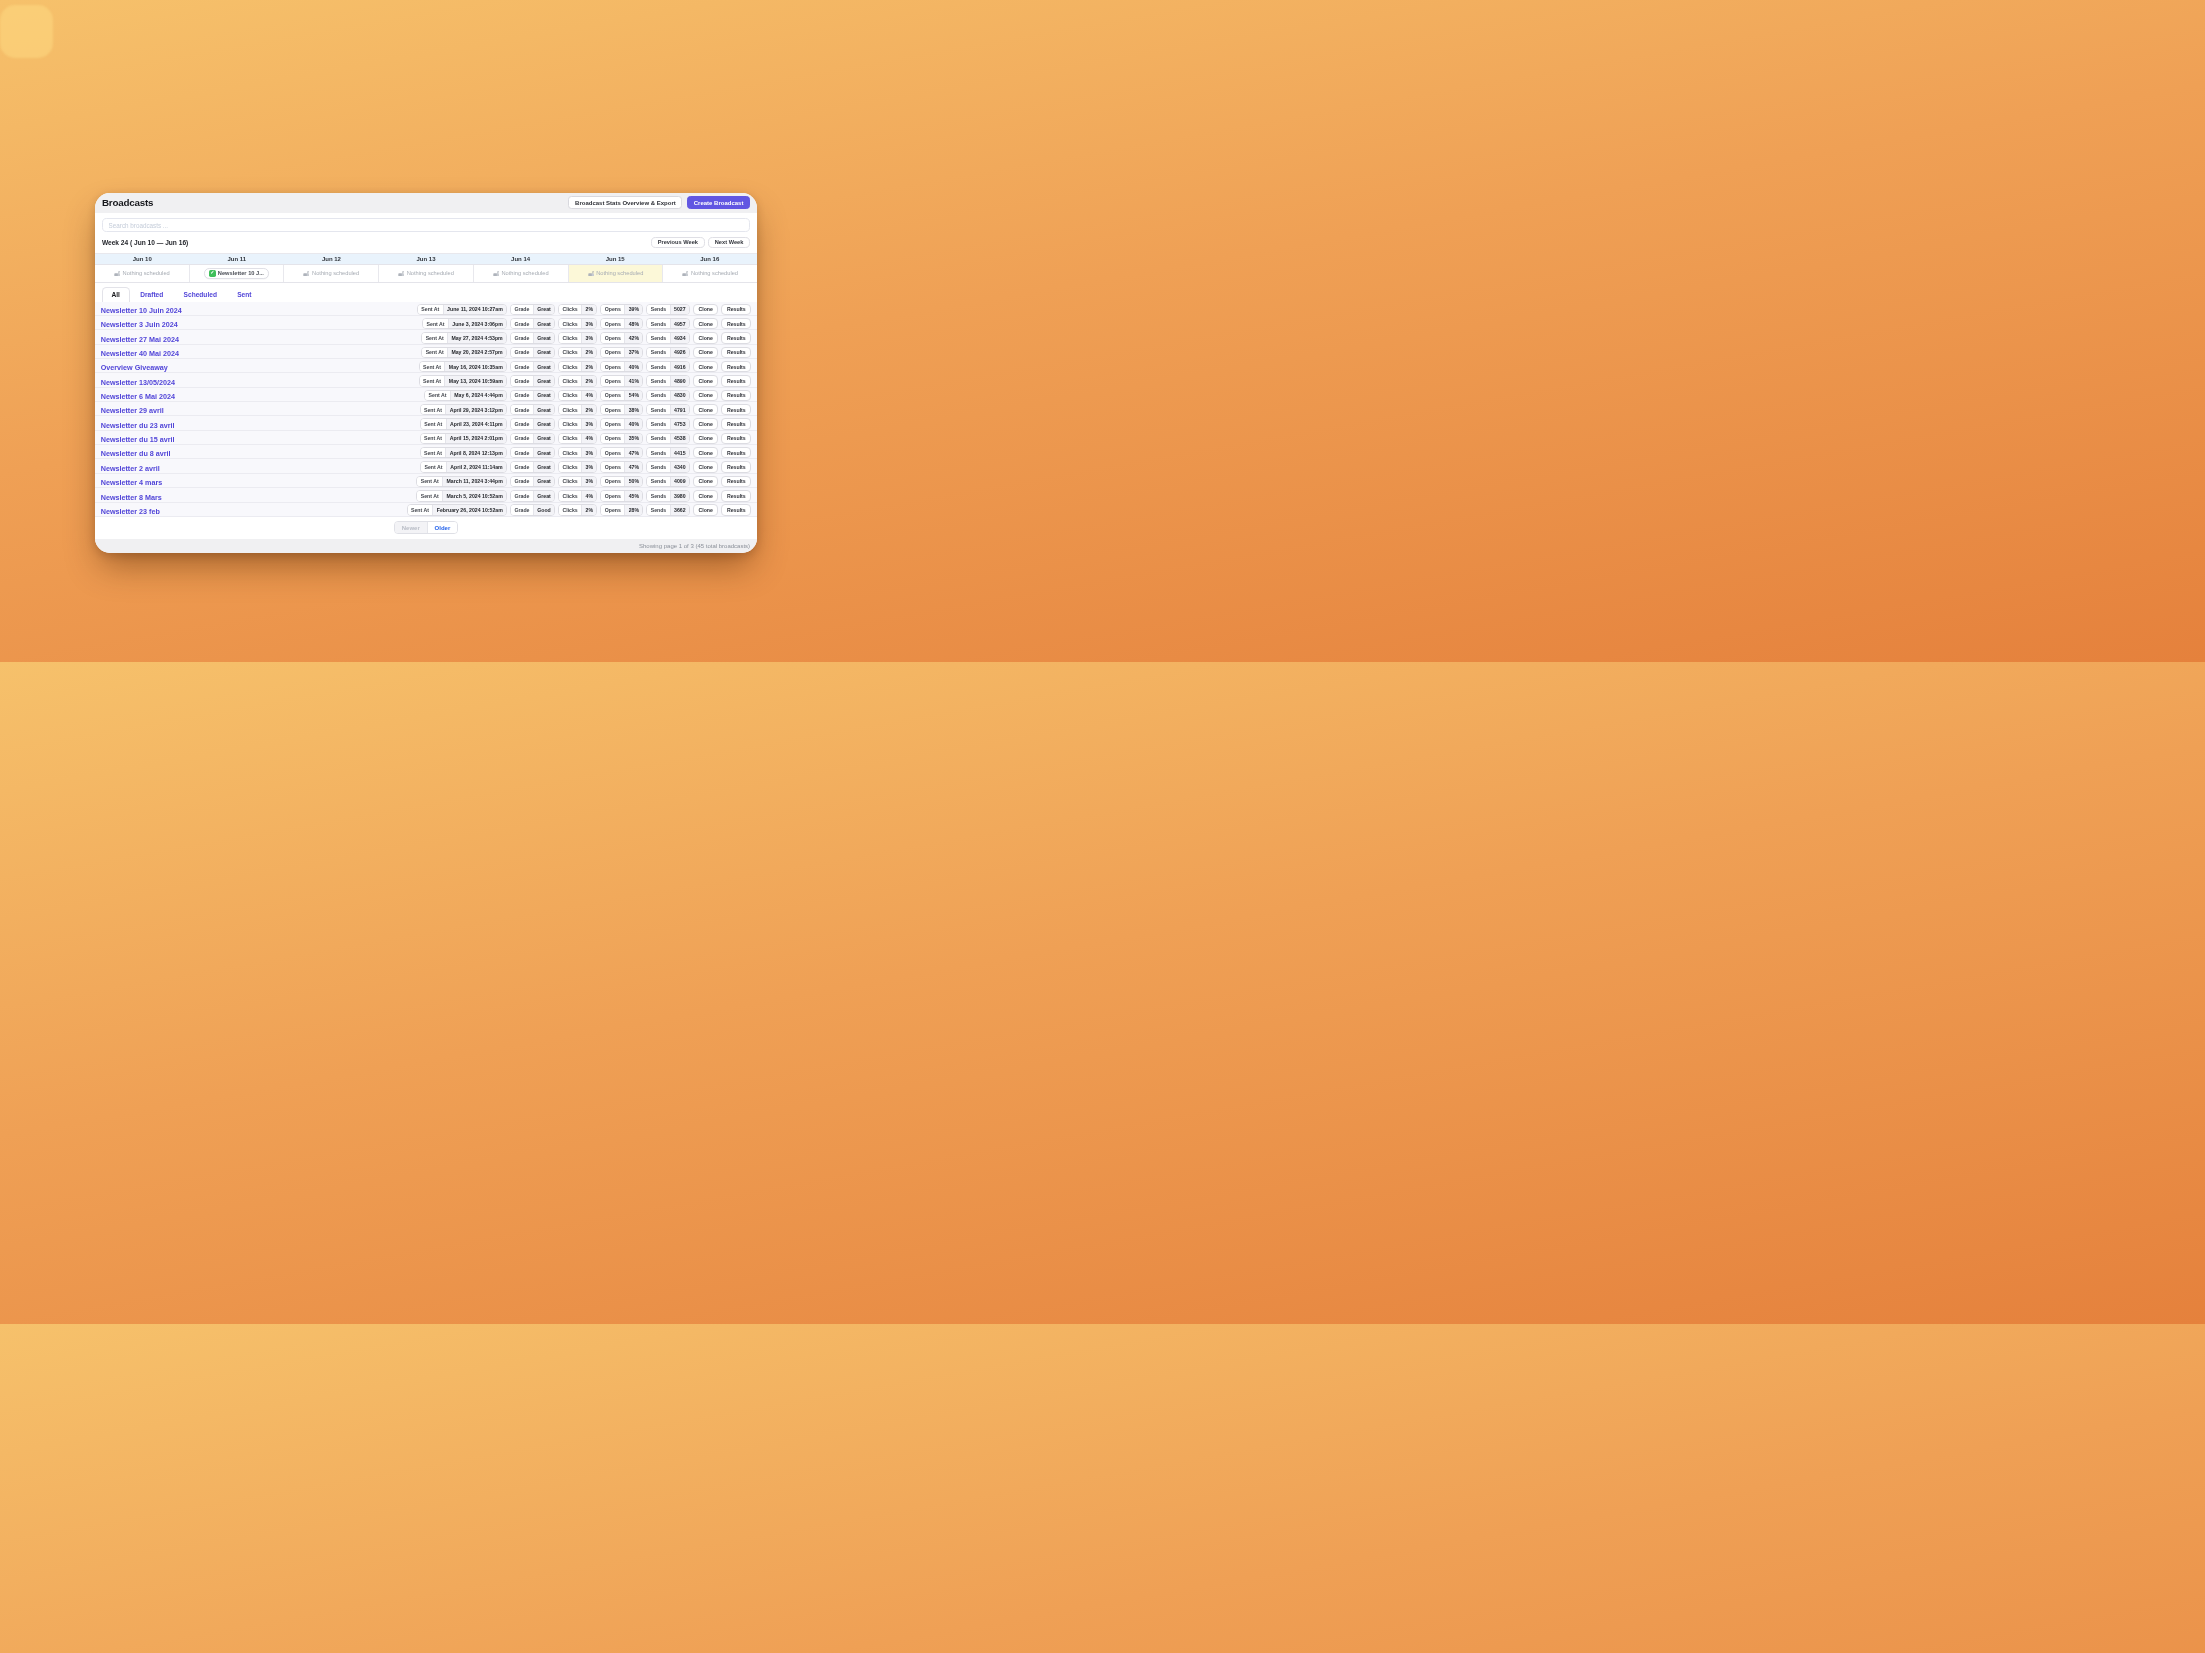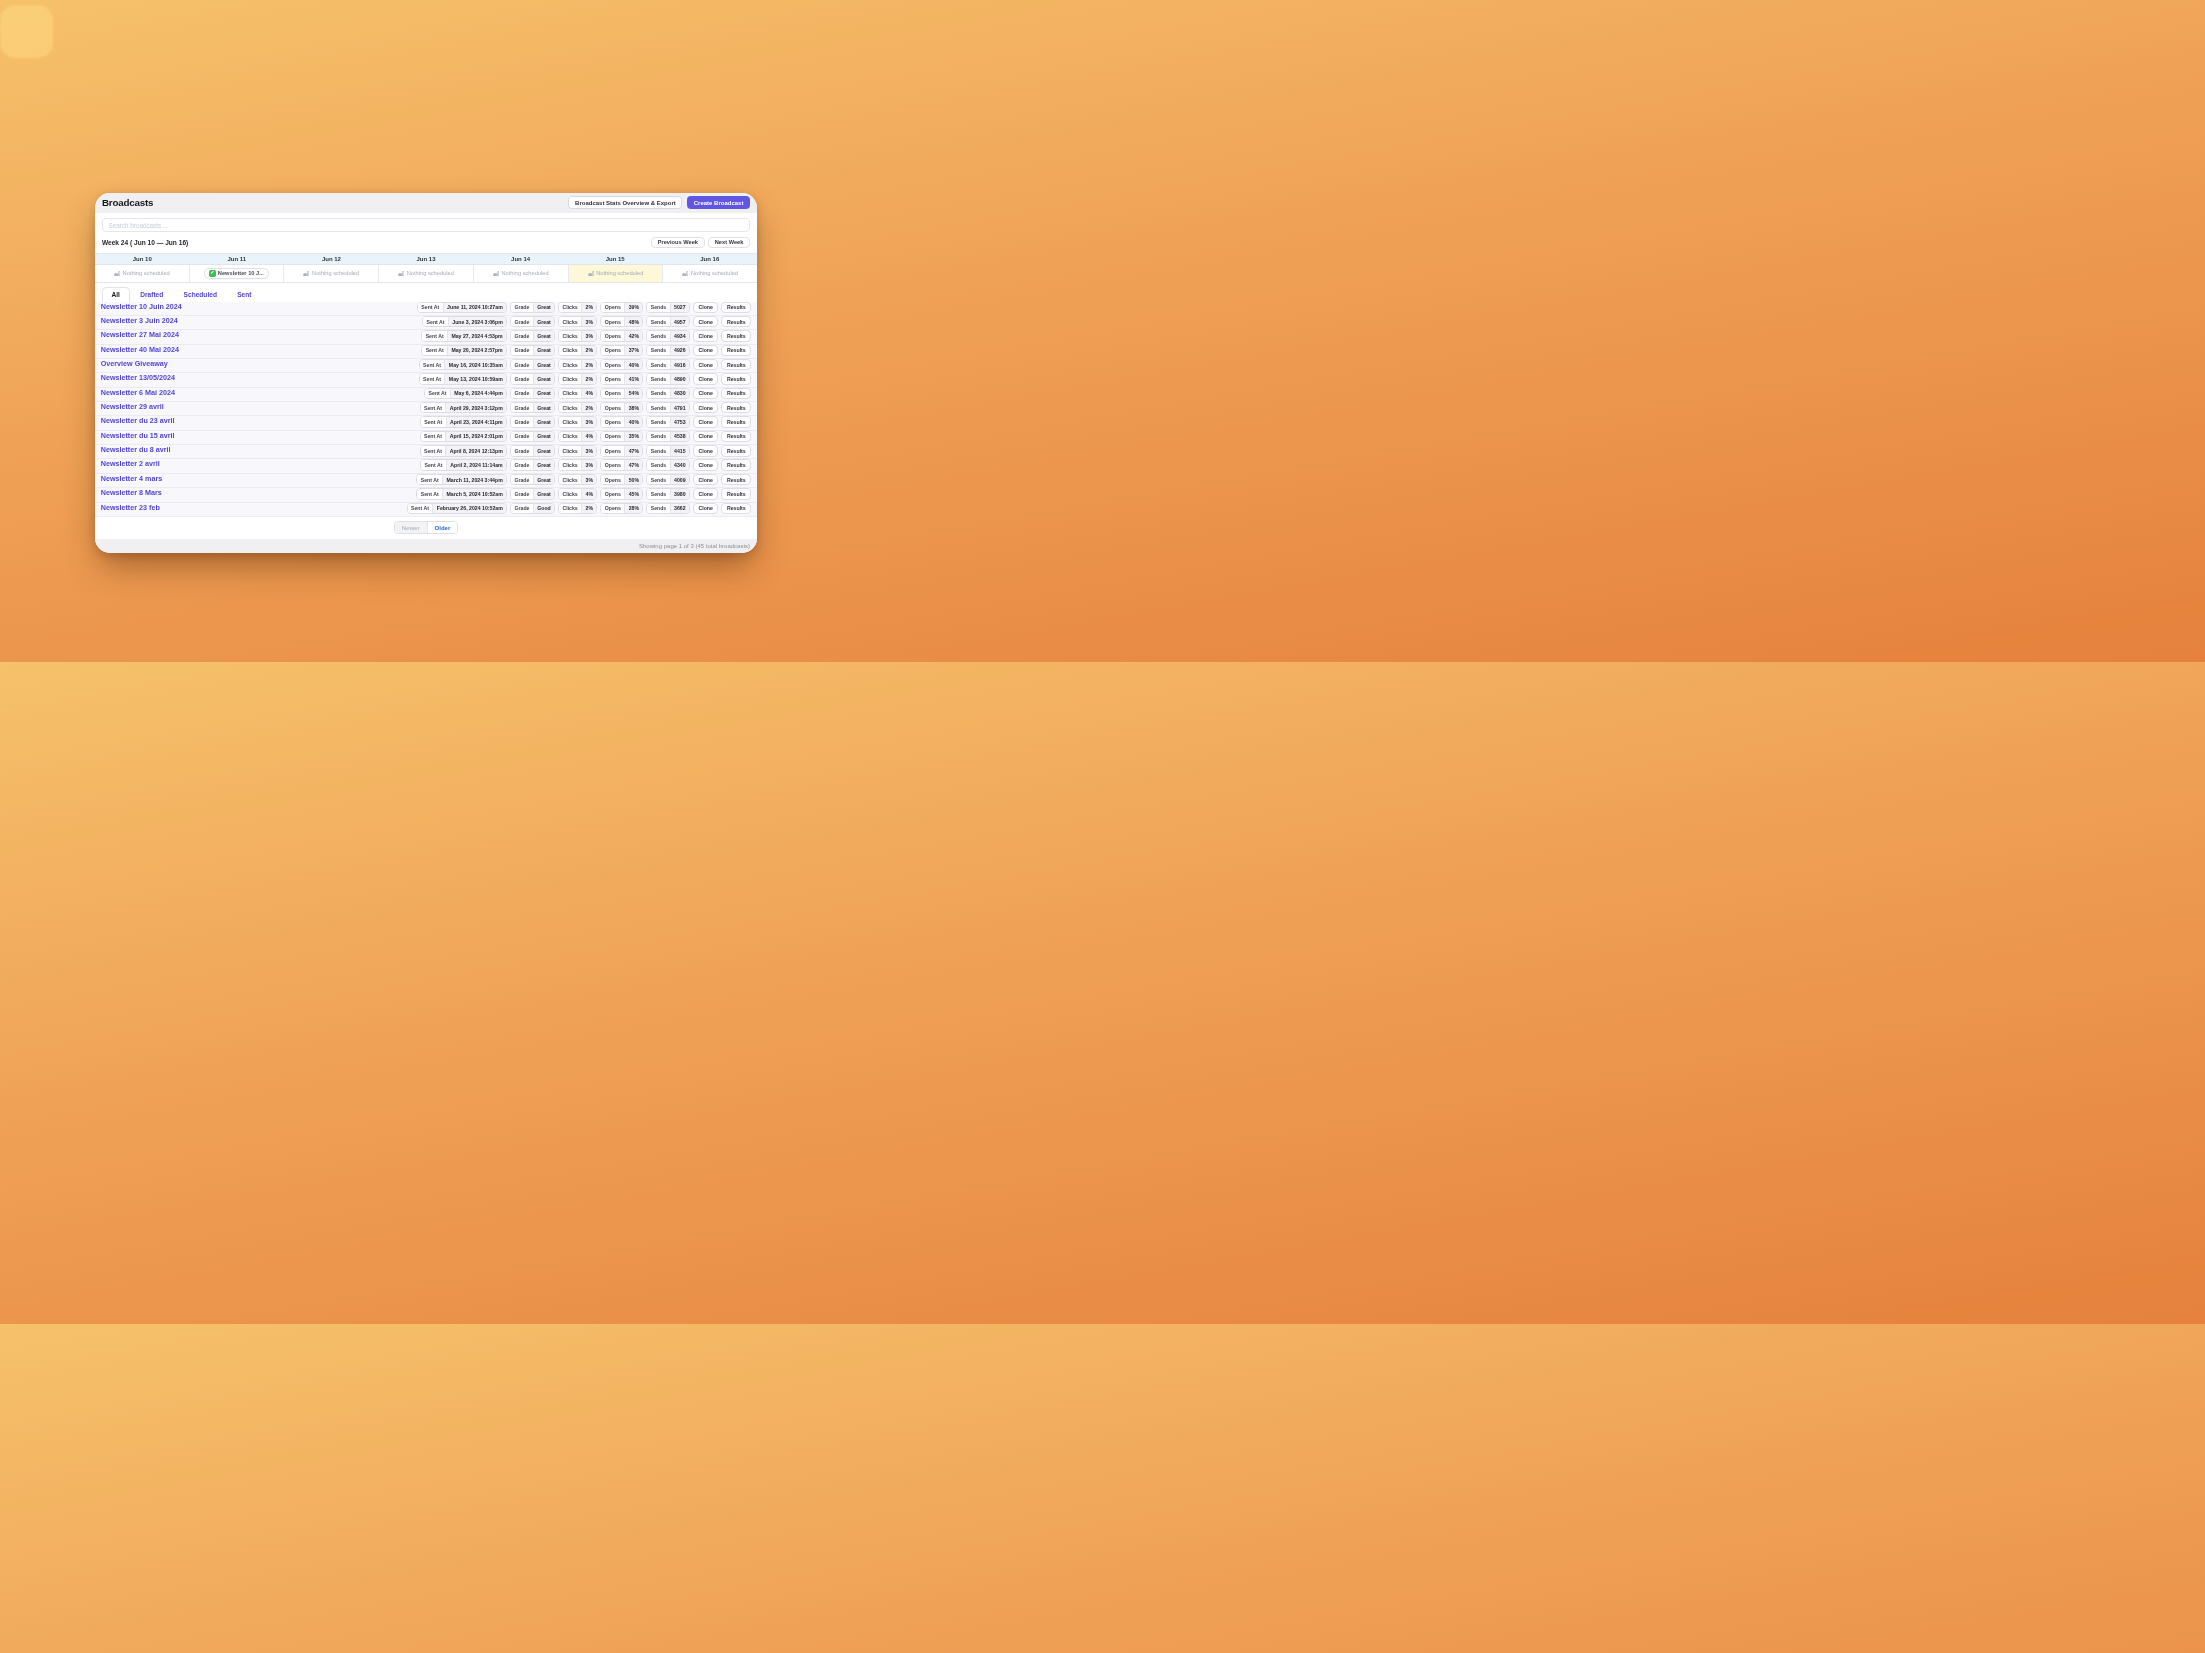--- a/index.html
+++ b/index.html
@@ -72,21 +72,21 @@
   
   .tabs{display:flex;align-items:flex-end;padding:4.6px 6.9px 0;gap:1.1px;}
   .tab{
     font-size:6.6px;font-weight:700;color:#5145d8;padding:2.9px 8.6px 3.4px;cursor:pointer;
     border:0.6px solid transparent;border-bottom:none;border-radius:4.6px 4.6px 0 0;white-space:nowrap;
   }
   .tab.active{color:#15161a;background:#fff;border-color:#e3e3e9;}
   
   .list{flex:1;display:flex;flex-direction:column;}
   .row{
-    flex:1;display:flex;align-items:flex-start;background:#f8f8fc;border-bottom:0.6px solid #ebebf1;
+    flex:1;display:flex;align-items:flex-end;background:#f8f8fc;border-bottom:0.6px solid #ebebf1;
     padding:0 5.7px;min-height:0;
   }
   .name{font-size:7.2px;font-weight:700;color:#5145d8;text-decoration:none;cursor:pointer;white-space:nowrap;}
   .stats{margin-left:auto;display:flex;align-items:center;gap:2.9px;}
   .pill{
     display:inline-flex;align-items:stretch;border:0.6px solid #dcdce2;border-radius:4px;
     overflow:hidden;background:#fff;white-space:nowrap;
   }
   .pl{font-size:5.2px;font-weight:600;color:#43464d;padding:1.7px 3.4px;background:#fff;}
   .pv{font-size:5.2px;font-weight:700;color:#1f2126;padding:1.7px 3.4px;background:#f3f3f7;border-left:0.6px solid #e4e4ea;}

